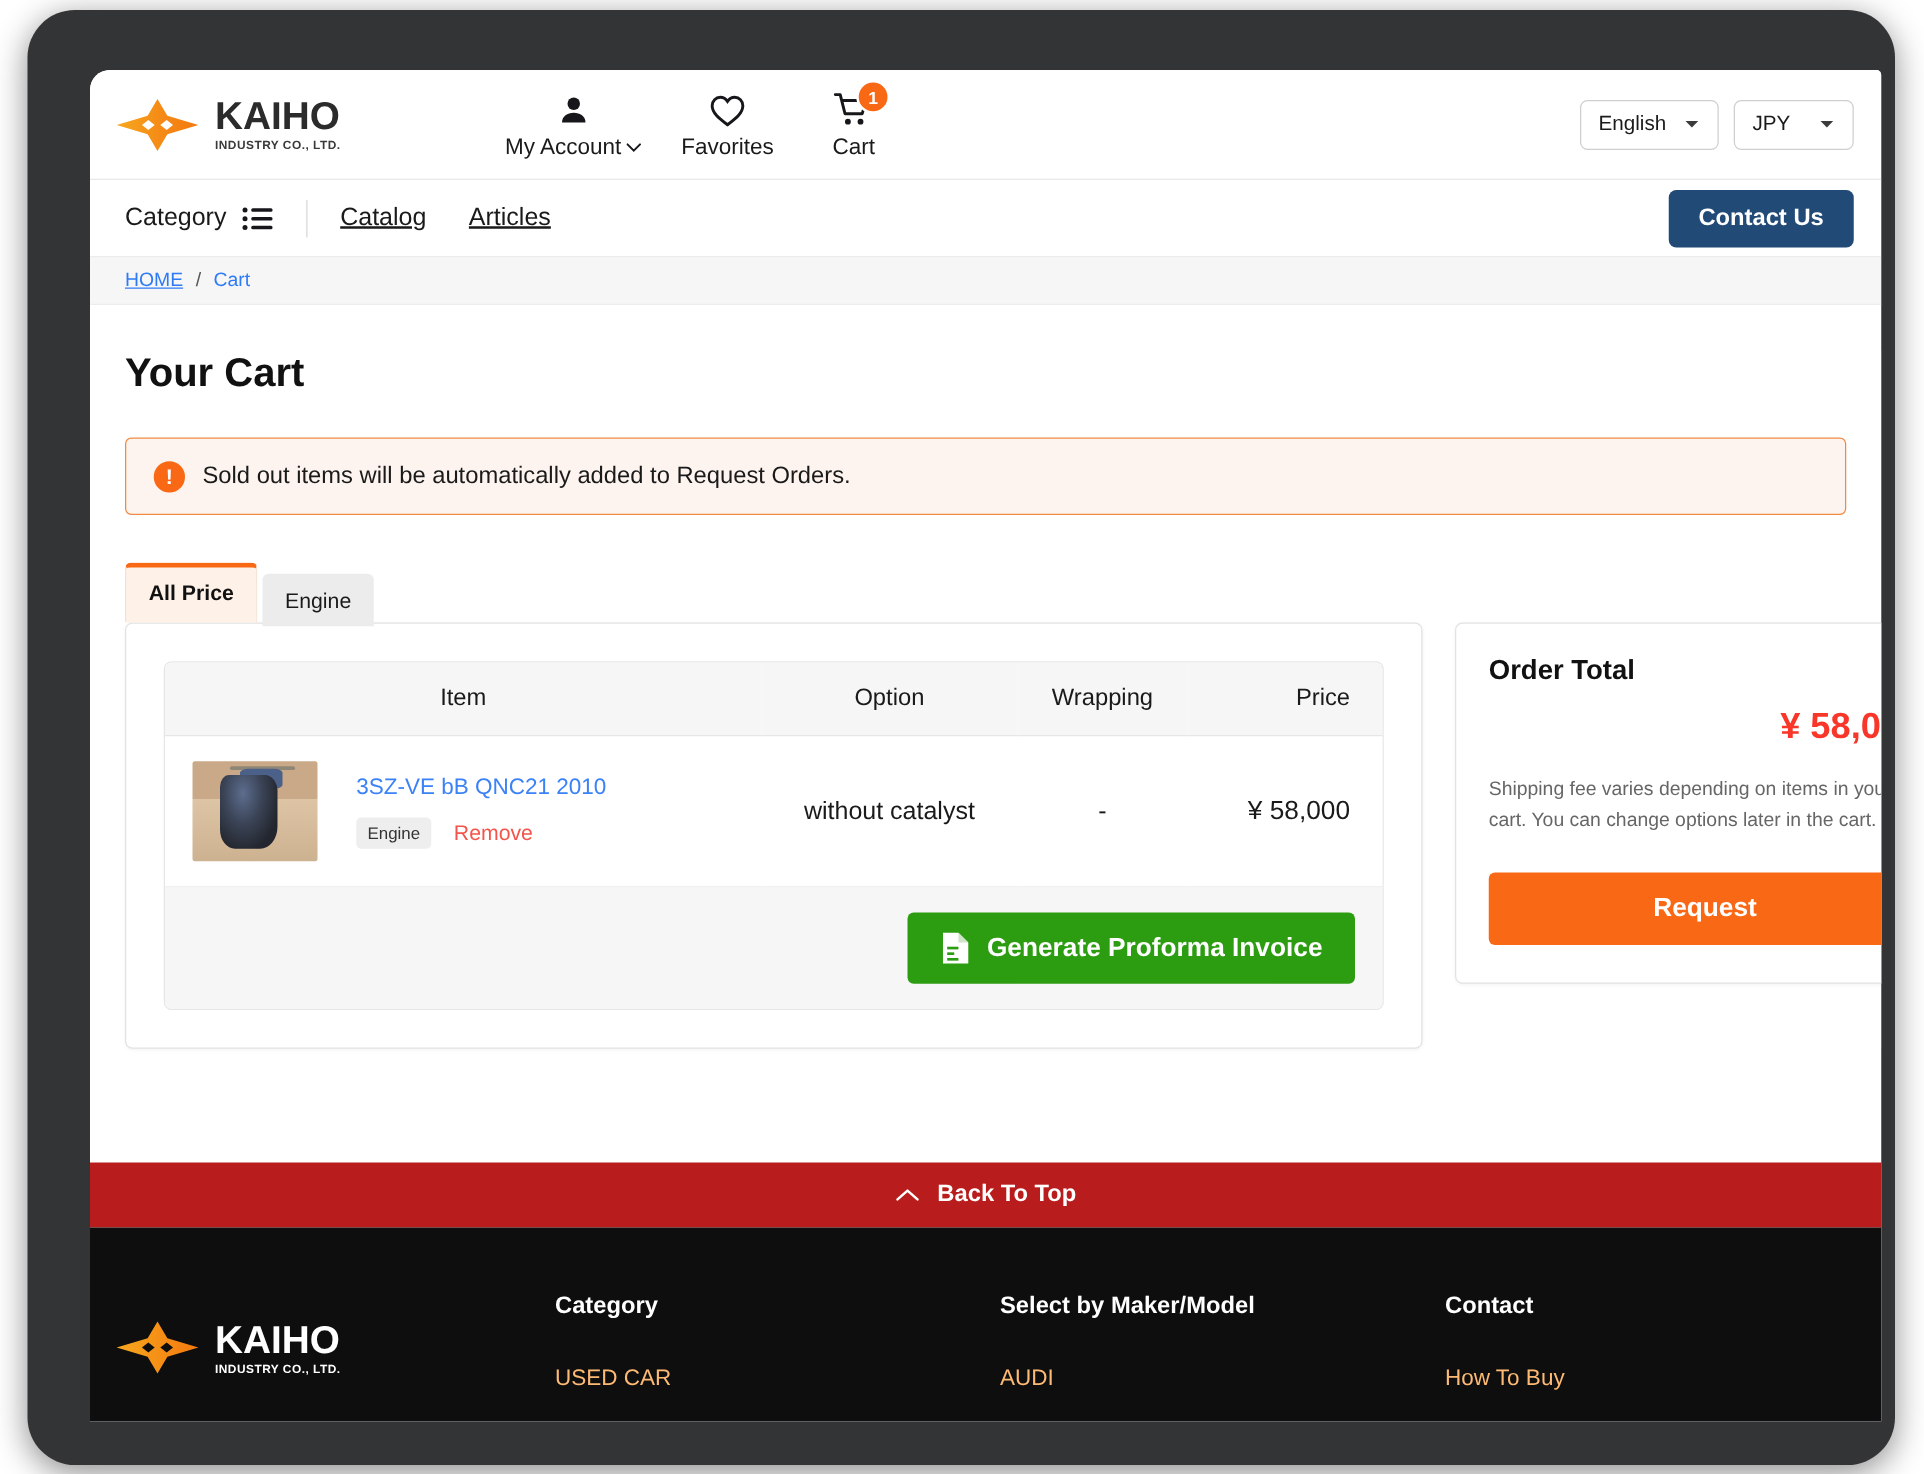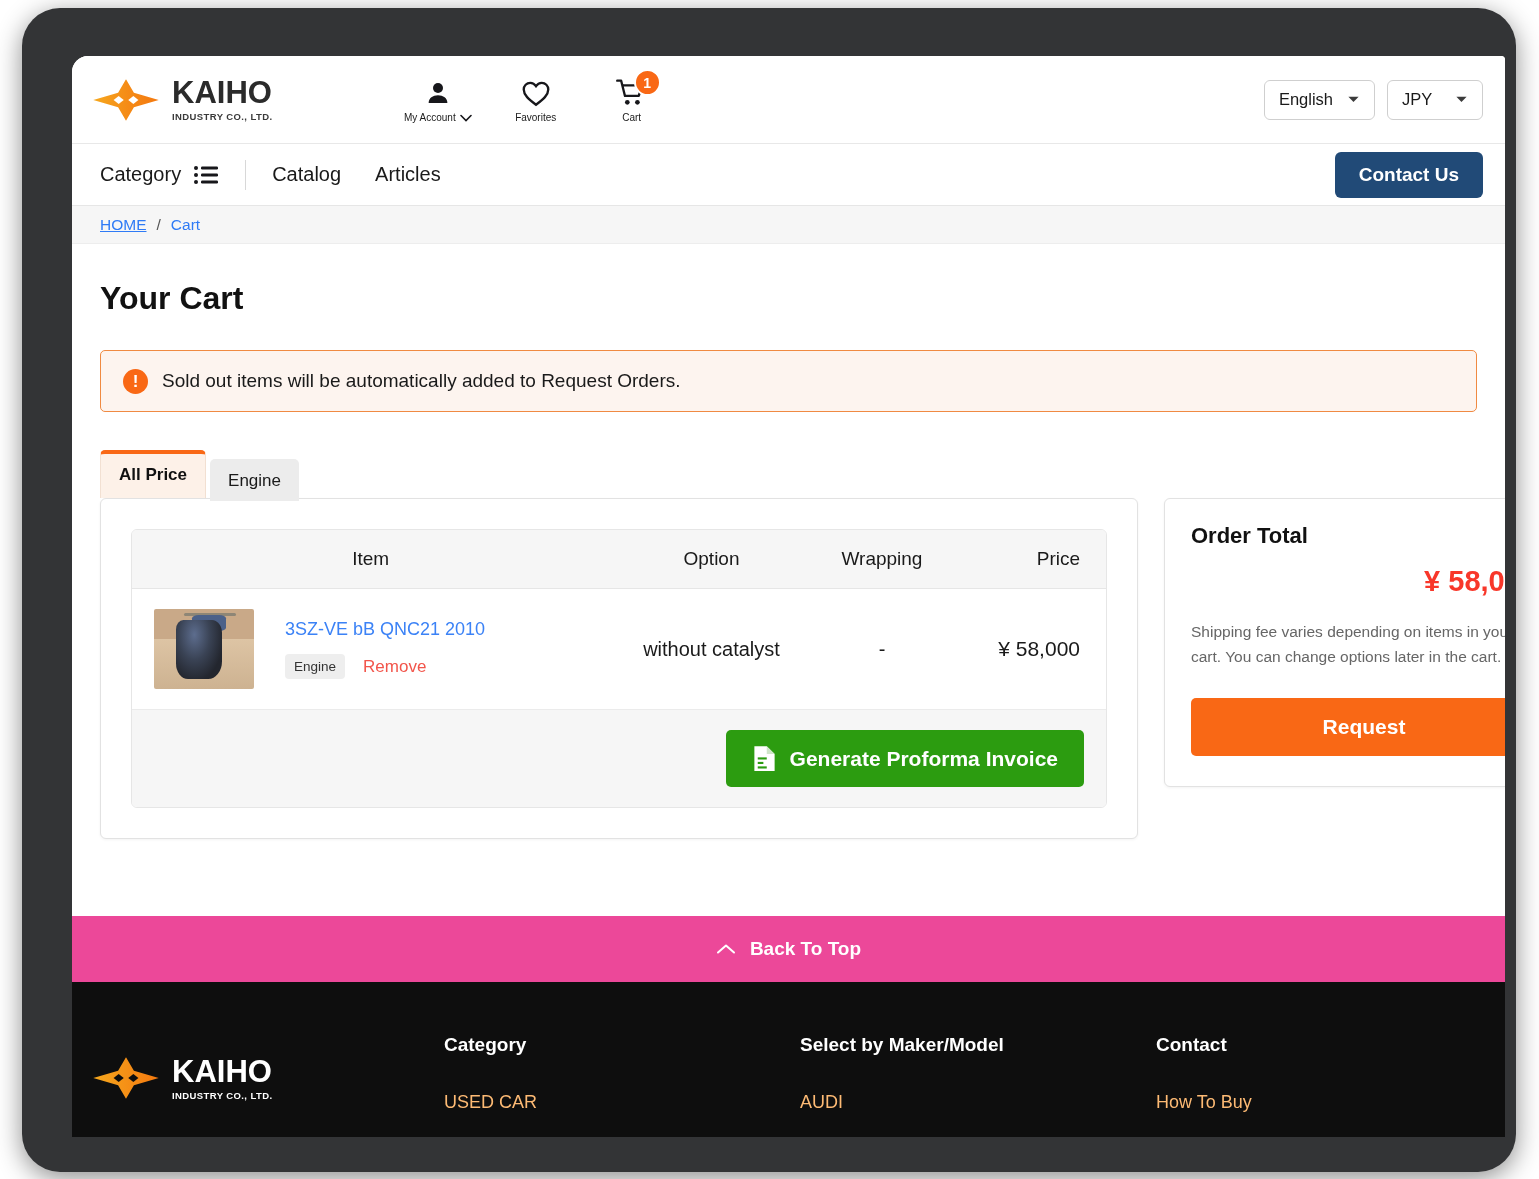--- a/index.html
+++ b/index.html
@@ -70,21 +70,21 @@
     border-radius: 0 5px 5px 0; cursor: pointer;
     display: flex; align-items: center; justify-content: center;
   }
 
   .header-icons { display: flex; align-items: flex-start; margin-left: 34px; gap: 0; }
   .hicon {
     display: flex; flex-direction: column; align-items: center;
     cursor: pointer; position: relative; padding: 0 16px; min-width: 96px;
   }
   .hicon .glyph { height: 34px; display: flex; align-items: center; justify-content: center; }
-  .hicon .lbl { font-size: 10px; color: #1a1a1a; margin-top: 2px; display:flex; align-items:center; gap:4px; }
+  .hicon .lbl { font-size: 18px; color: #1a1a1a; margin-top: 2px; display:flex; align-items:center; gap:4px; }
   .cart-badge {
     position: absolute; top: -7px; left: 52%;
     background: #f96815; color: #fff; font-size: 14px; font-weight: bold;
     width: 27px; height: 27px; border-radius: 50%;
     display: flex; align-items: center; justify-content: center;
     border: 2px solid #fff;
   }
 
   .selects { display: flex; gap: 12px; margin-left: auto; margin-right: 22px; padding-left: 24px; }
   .select-box {
@@ -94,21 +94,21 @@
     background: #fff; cursor: pointer; min-width: 96px; justify-content: space-between;
   }
 
   
   .navbar {
     height: 62px; display: flex; align-items: center;
     padding: 0 22px 0 28px; border-bottom: 1px solid #e6e6e6; background: #fff;
   }
   .nav-category { display: flex; align-items: center; gap: 12px; font-size: 20px; color: #1a1a1a; cursor: pointer; }
   .nav-divider { width: 1px; height: 30px; background: #d8d8d8; margin: 0 26px; }
-  .nav-link { font-size: 20px; color: #1a1a1a; cursor: pointer; margin-right: 34px; }
+  .nav-link { font-size: 20px; color: #1a1a1a; cursor: pointer; margin-right: 34px; text-decoration: underline; }
   .contact-btn {
     margin-left: auto; background: #214a77; color: #fff; font-weight: bold;
     font-size: 19px; border: none; border-radius: 6px;
     padding: 12px 24px; cursor: pointer; font-family: "Liberation Sans", sans-serif;
   }
 
   
   .breadcrumb {
     background: #f6f6f6; height: 38px; display: flex; align-items: center;
     padding: 0 28px; gap: 10px; font-size: 15.5px; border-bottom: 1px solid #ededed;
@@ -223,22 +223,22 @@
   .order-note { font-size: 15.5px; color: #666; line-height: 1.6; margin-top: 22px; }
   .request-btn {
     width: 100%; margin-top: 28px; background: #f96815; color: #fff;
     border: none; border-radius: 5px; padding: 17px 0;
     font-size: 21px; font-weight: bold; cursor: pointer;
     font-family: "Liberation Sans", sans-serif;
   }
 
   
   .back-top {
-    position: absolute; left: 0; bottom: 155px; width: 100%; height: 66px;
-    background: #ec4899; color: #fff; display: flex; align-items: center;
+    position: absolute; left: 0; bottom: 155px; width: 100%; height: 52px;
+    background: #b91c1c; color: #fff; display: flex; align-items: center;
     justify-content: center; gap: 14px; font-size: 19px; font-weight: bold; cursor: pointer;
   }
   .site-footer {
     position: absolute; left: 0; bottom: 0; width: 100%; height: 155px;
     background: #0e0e0e; color: #fff; display: flex; padding: 52px 0 0 20px;
   }
   .footer-brand { width: 352px; display: flex; align-items: flex-start; gap: 12px; padding-top: 22px;}
   .footer-brand .brand-name { color: #fff; }
   .footer-brand .brand-sub { color: #fff; }
   .footer-col { width: 356px; }

